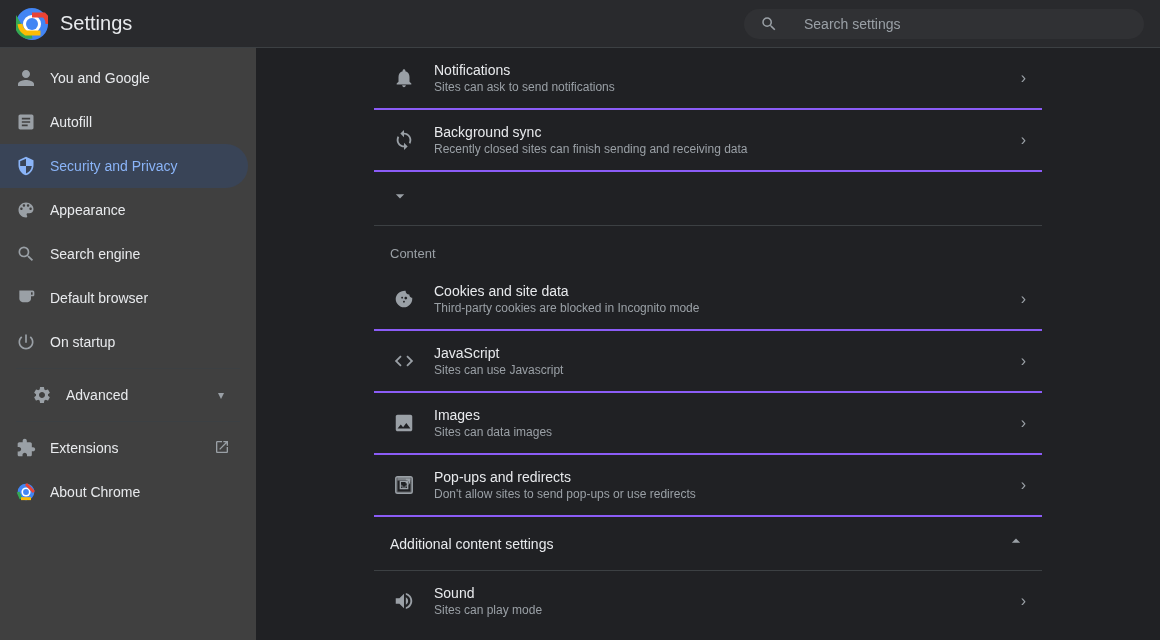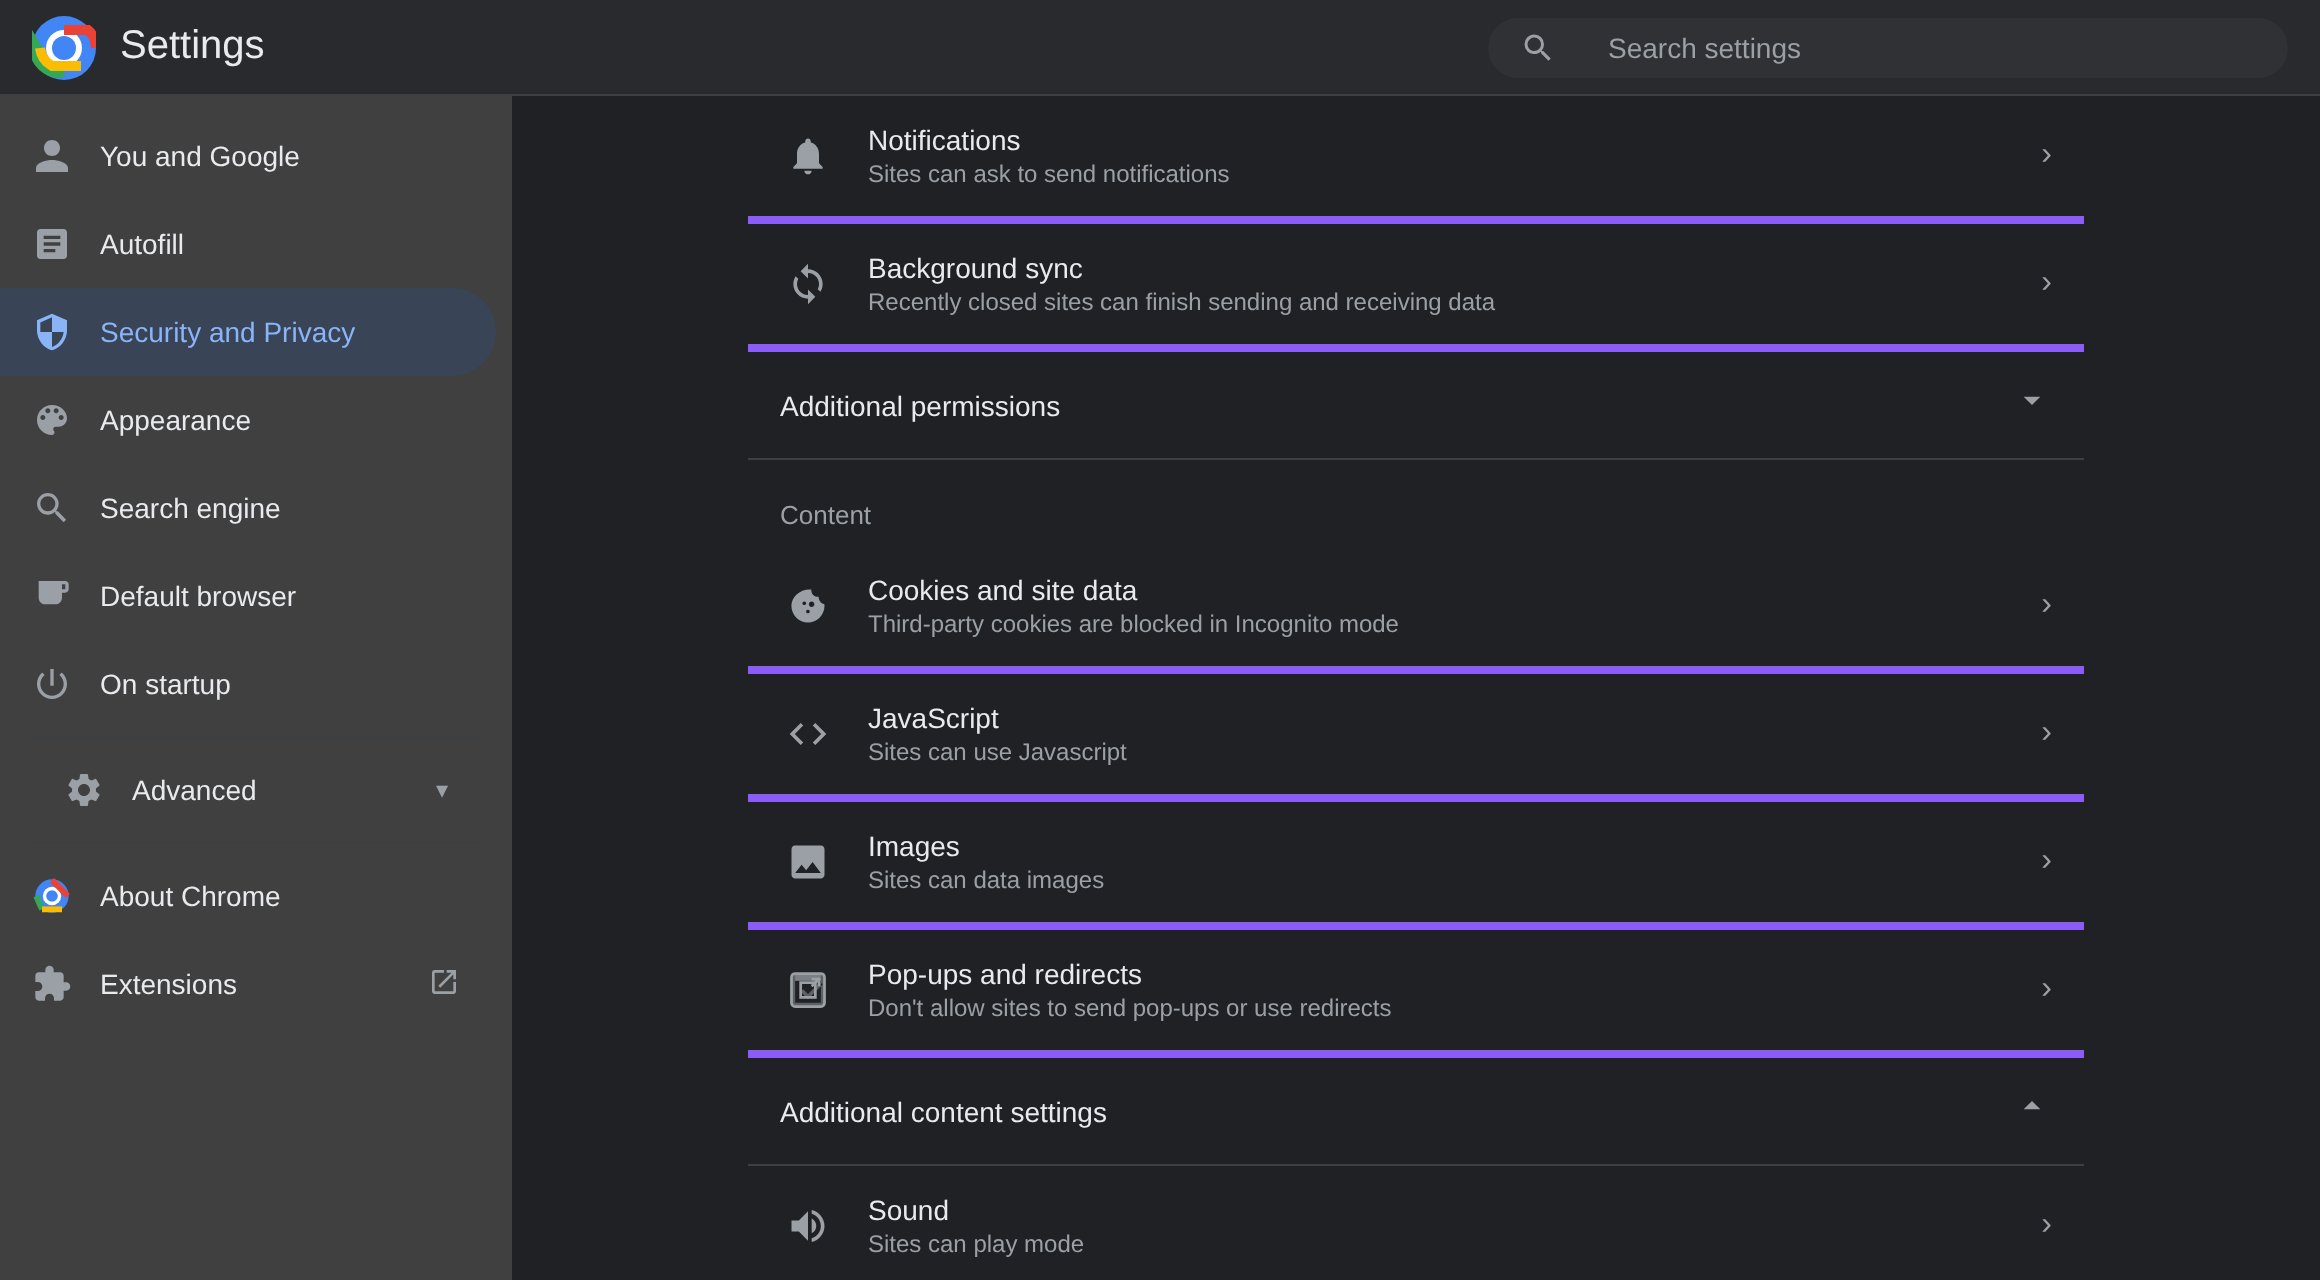--- a/index.html
+++ b/index.html
@@ -137,21 +137,21 @@
       max-width: 700px;
       margin: 0 auto;
       padding: 0 16px;
     }
 
     
     .list-item {
       display: flex;
       align-items: center;
       padding: 14px 16px;
-      border-bottom: 4px solid #8b5cf6;
+      border-bottom: 2px solid #8b5cf6;
       cursor: pointer;
       gap: 16px;
     }
     .list-item:last-child { border-bottom: none; }
 
     .list-item .item-icon {
       width: 28px;
       height: 28px;
       display: flex;
       align-items: center;
@@ -305,45 +305,45 @@
       </span>
       <span class="label">Advanced</span>
       <span class="arrow">▾</span>
     </div>
 
     <div class="sidebar-divider"></div>
 
     <div class="sidebar-item">
       <span class="icon">
         <svg width="20" height="20" viewBox="0 0 24 24">
+            <path d="M20.5 11H19V7c0-1.1-.9-2-2-2h-4V3.5C13 2.12 11.88 1 10.5 1S8 2.12 8 3.5V5H4c-1.1 0-1.99.9-1.99 2v3.8H3.5c1.49 0 2.7 1.21 2.7 2.7s-1.21 2.7-2.7 2.7H2V20c0 1.1.9 2 2 2h3.8v-1.5c0-1.49 1.21-2.7 2.7-2.7 1.49 0 2.7 1.21 2.7 2.7V22H17c1.1 0 2-.9 2-2v-4h1.5c1.38 0 2.5-1.12 2.5-2.5S21.88 11 20.5 11z"></path>
+          </svg>
+      </span>
+      <span class="label">Extensions</span>
+      <span class="ext-icon-external">
+        <svg width="16" height="16" viewBox="0 0 24 24" fill="#9aa0a6">
+            <path d="M19 19H5V5h7V3H5c-1.11 0-2 .9-2 2v14c0 1.1.89 2 2 2h14c1.1 0 2-.9 2-2v-7h-2v7zM14 3v2h3.59l-9.83 9.83 1.41 1.41L19 6.41V10h2V3h-7z"></path>
+          </svg>
+      </span>
+    </div>
+
+    <div class="sidebar-item">
+      <span class="icon">
+        <svg width="20" height="20" viewBox="0 0 24 24">
           <circle cx="12" cy="12" r="10" fill="#4285f4"></circle>
           <circle cx="12" cy="12" r="5.5" fill="white"></circle>
           <circle cx="12" cy="12" r="3.5" fill="#4285f4"></circle>
           <path d="M12 2.5 L21.5 12" fill="none" stroke="#ea4335" stroke-width="3.5"></path>
           <path d="M6 20 L2.5 12" fill="none" stroke="#34a853" stroke-width="3.5"></path>
           <path d="M18 20 L6 20" fill="none" stroke="#fbbc05" stroke-width="3.5"></path>
         </svg>
       </span>
       <span class="label">About Chrome</span>
     </div>
 
-    <div class="sidebar-item">
-      <span class="icon">
-        <svg width="20" height="20" viewBox="0 0 24 24">
-            <path d="M20.5 11H19V7c0-1.1-.9-2-2-2h-4V3.5C13 2.12 11.88 1 10.5 1S8 2.12 8 3.5V5H4c-1.1 0-1.99.9-1.99 2v3.8H3.5c1.49 0 2.7 1.21 2.7 2.7s-1.21 2.7-2.7 2.7H2V20c0 1.1.9 2 2 2h3.8v-1.5c0-1.49 1.21-2.7 2.7-2.7 1.49 0 2.7 1.21 2.7 2.7V22H17c1.1 0 2-.9 2-2v-4h1.5c1.38 0 2.5-1.12 2.5-2.5S21.88 11 20.5 11z"></path>
-          </svg>
-      </span>
-      <span class="label">Extensions</span>
-      <span class="ext-icon-external">
-        <svg width="16" height="16" viewBox="0 0 24 24" fill="#9aa0a6">
-            <path d="M19 19H5V5h7V3H5c-1.11 0-2 .9-2 2v14c0 1.1.89 2 2 2h14c1.1 0 2-.9 2-2v-7h-2v7zM14 3v2h3.59l-9.83 9.83 1.41 1.41L19 6.41V10h2V3h-7z"></path>
-          </svg>
-      </span>
-    </div>
-
   </div>
 
   <div class="main">
     <div class="content-area">
 
       <div class="list-item">
         <span class="item-icon">
           <svg width="22" height="22" viewBox="0 0 24 24">
               <path d="M12 22c1.1 0 2-.9 2-2h-4c0 1.1.9 2 2 2zm6-6v-5c0-3.07-1.63-5.64-4.5-6.32V4c0-.83-.67-1.5-1.5-1.5s-1.5.67-1.5 1.5v.68C7.64 5.36 6 7.92 6 11v5l-2 2v1h16v-1l-2-2z"></path>
             </svg>
@@ -362,21 +362,20 @@
             </svg>
         </span>
         <div class="item-text">
           <div class="item-title">Background sync</div>
           <div class="item-subtitle">Recently closed sites can finish sending and receiving data</div>
         </div>
         <span class="chevron">›</span>
       </div>
 
       <div class="section-header">
-        <span class="section-title">Additional permissions</span>
         <span class="section-arrow">
           <svg width="20" height="20" viewBox="0 0 24 24" fill="#9aa0a6">
               <path d="M7 10l5 5 5-5z"></path>
             </svg>
         </span>
       </div>
 
       <div class="content-label">Content</div>
 
       <div class="list-item">

